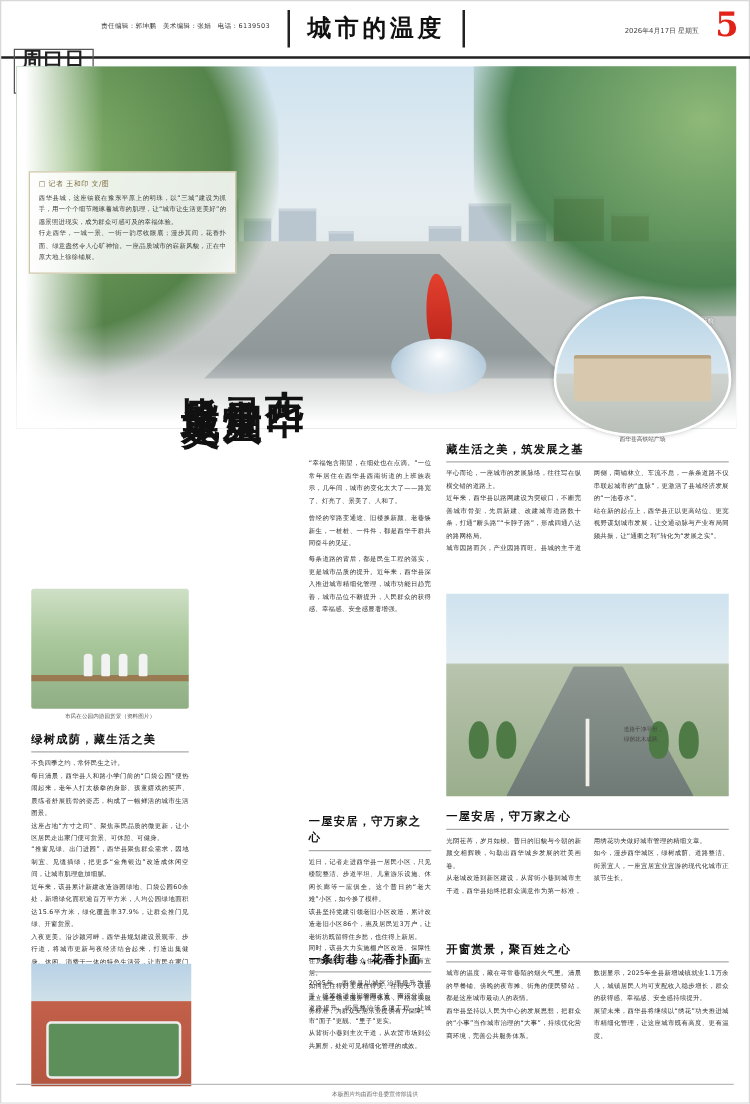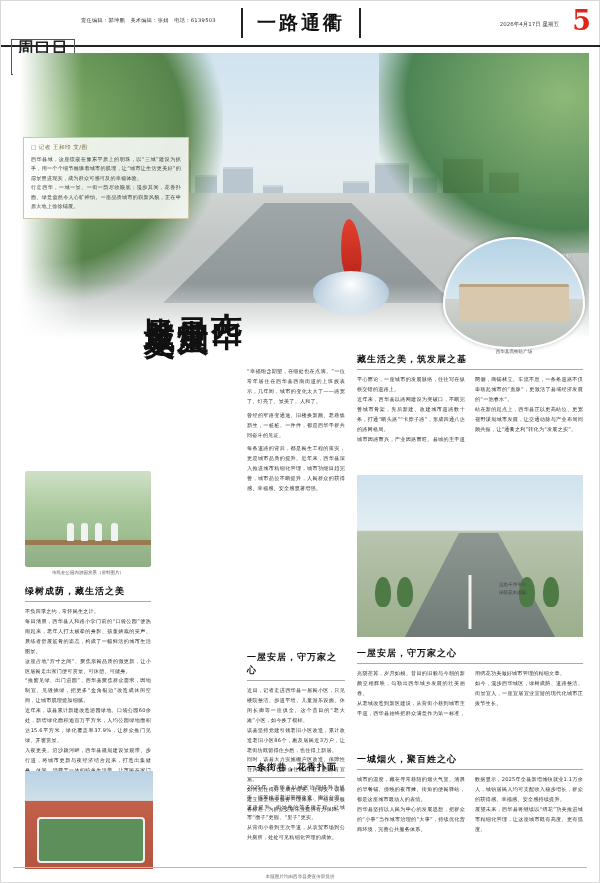--- a/index.html
+++ b/index.html
@@ -257,21 +257,21 @@
   }
 </style>
 </head>
 <body>
 
 <div class="page">
 
   <div class="masthead">
     <div class="logo-box">周口日报</div>
     <div class="imprint">责任编辑：郭坤鹏　美术编辑：张娟　电话：6139503</div>
-    <div class="section-title">一路通衢</div>
+    <div class="section-title">城市的温度</div>
     <div class="issue-date">2026年4月17日 星期五</div>
     <div class="page-number">5</div>
   </div>
 
   <div class="hero">
     <div class="hero-sky"></div>
     <div class="sky-bldg" style="left:150px;width:28px;height:70px;"></div>
     <div class="sky-bldg" style="left:182px;width:22px;height:54px;"></div>
     <div class="sky-bldg" style="left:210px;width:30px;height:62px;"></div>
     <div class="sky-bldg" style="left:250px;width:20px;height:44px;"></div>
@@ -370,21 +370,21 @@
   <div class="road-cap" style="white-space:pre-line;">道路干净平坦，
 绿荫花木成蔭。</div>
 
   <div class="col-right-b1">
     <div class="sub-head sub-head-rule">一屋安居，守万家之心</div>
     <div class="body-col two-col tag" style="white-space:pre-line;">光阴荏苒，岁月如梭。昔日的旧貌与今朝的新颜交相辉映，勾勒出西华城乡发展的壮美画卷。
 从老城改造到新区建设，从背街小巷到城市主干道，西华县始终把群众满意作为第一标准，用绣花功夫做好城市管理的精细文章。
 如今，漫步西华城区，绿树成荫、道路整洁、街景宜人，一座宜居宜业宜游的现代化城市正拔节生长。</div>
   </div>
   <div class="col-right-b2">
-    <div class="sub-head sub-head-rule">一城烟火，聚百姓之心</div>
+    <div class="sub-head sub-head-rule">开窗赏景，聚百姓之心</div>
     <div class="body-col two-col tag" style="white-space:pre-line;">城市的温度，藏在寻常巷陌的烟火气里。清晨的早餐铺、傍晚的夜市摊、街角的便民驿站，都是这座城市最动人的表情。
 西华县坚持以人民为中心的发展思想，把群众的“小事”当作城市治理的“大事”，持续优化营商环境，完善公共服务体系。
 数据显示，2025年全县新增城镇就业1.1万余人，城镇居民人均可支配收入稳步增长，群众的获得感、幸福感、安全感持续提升。
 展望未来，西华县将继续以“绣花”功夫推进城市精细化管理，让这座城市既有高度、更有温度。</div>
   </div>
 
   <div class="foot-rule"></div>
   <div class="foot-text">本版图片均由西华县委宣传部提供</div>
 </div>
 

